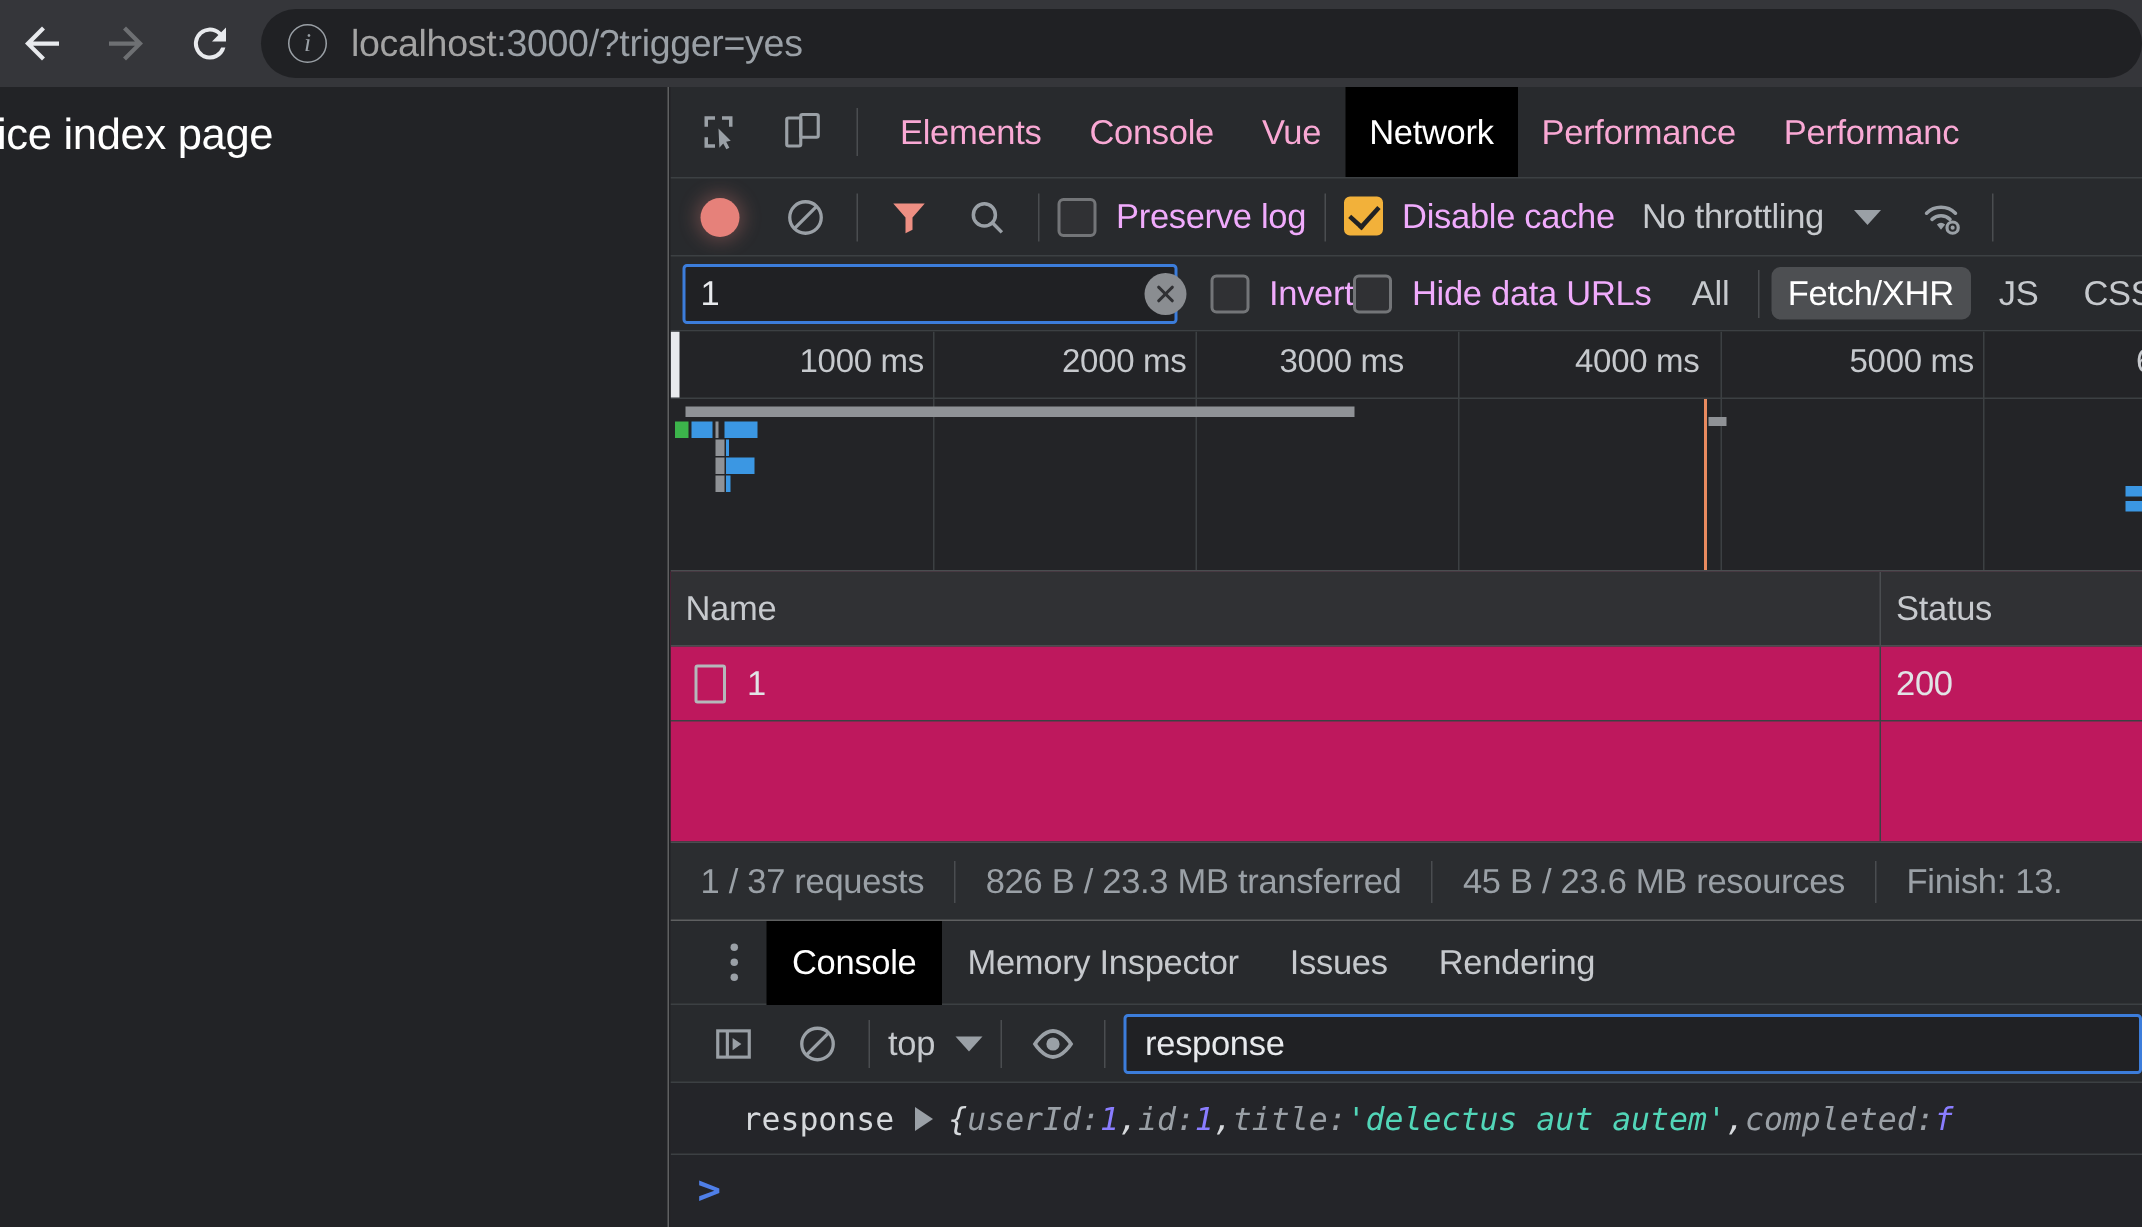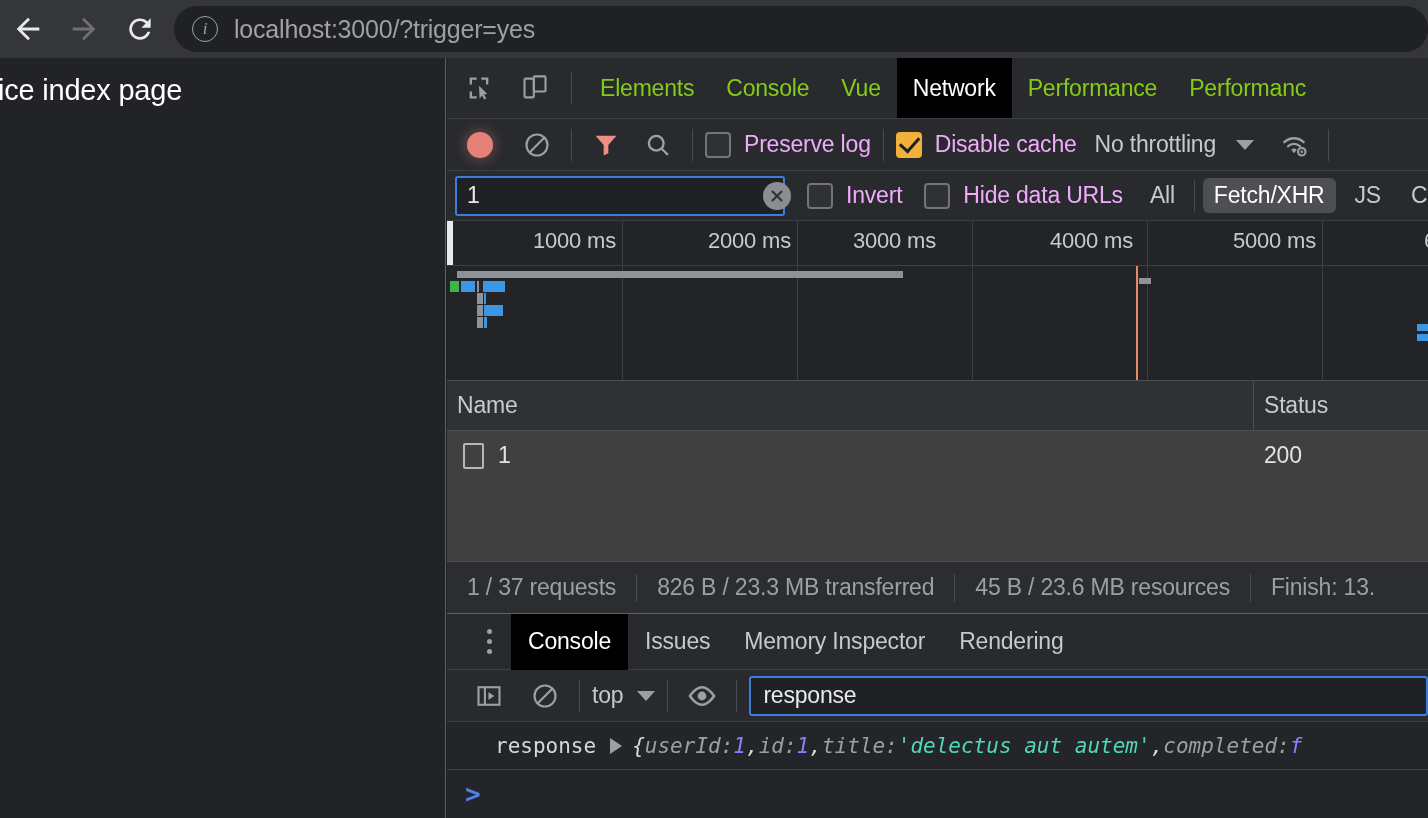--- a/index.html
+++ b/index.html
@@ -72,21 +72,21 @@
   }
   .dt-iconbtn {
     width: 48px; height: 48px; margin-left: 8px;
     display: flex; align-items: center; justify-content: center;
     color: #9aa0a6; flex: none;
   }
   .vsep { width: 1px; height: 32px; background: #4a4d50; margin: 0 12px; flex: none; }
   .dt-tab {
     height: 61px; padding: 0 16px;
     display: flex; align-items: center; justify-content: center;
-    font-size: 23px; color: #84cc16; white-space: nowrap; flex: none;
+    font-size: 23px; color: #f9a8d4; white-space: nowrap; flex: none;
     letter-spacing: -0.2px;
   }
   .dt-tab.active { background: #000000; color: #ffffff; }
 
   
   .net-toolbar {
     height: 52px; flex: none;
     display: flex; align-items: center;
     border-bottom: 1px solid #3c4043;
     overflow: hidden;
@@ -150,21 +150,21 @@
     overflow: hidden;
   }
   .ov-gridline { position: absolute; top: 0; bottom: 0; width: 1px; background: #3c4043; }
   .ov-tick { position: absolute; top: 7px; font-size: 22px; color: #c6c9cd; transform: translateX(-100%); padding-right: 6px; white-space: nowrap; letter-spacing: -0.2px; }
   .ov-divider { position: absolute; left: 0; right: 0; top: 44px; height: 1px; background: #3c4043; }
   .ov-handle { position: absolute; top: 0; width: 6px; height: 44px; background: #e8eaed; }
   .ov-bar { position: absolute; height: 11px; }
   .ov-marker { position: absolute; top: 45px; bottom: 0; width: 2px; }
 
   
-  .net-table { flex: 1; display: flex; flex-direction: column; overflow: hidden; background: #404040; }
+  .net-table { flex: 1; display: flex; flex-direction: column; overflow: hidden; background: #be185d; }
   .nt-head {
     height: 50px; flex: none; display: flex; align-items: center;
     background: #303134; border-bottom: 1px solid #4a4d50;
   }
   .nt-th { font-size: 23px; color: #c6c9cd; padding-left: 10px; border-left: 1px solid #4a4d50; height: 50px; display: flex; align-items: center; letter-spacing: -0.2px; }
   .nt-th:first-child { border-left: none; }
   .nt-row { height: 50px; flex: none; display: flex; align-items: center; border-bottom: 1px solid #3c4043; }
   .nt-td { font-size: 23px; color: #e1e3e6; padding-left: 10px; border-left: 1px solid #3c4043; height: 50px; display: flex; align-items: center; letter-spacing: -0.2px; }
   .nt-td:first-child { border-left: none; }
   .file-ico { width: 21px; height: 26px; border: 2px solid #b5b8bb; border-radius: 2px; flex: none; margin-right: 14px; margin-left: 16px; }
@@ -289,21 +289,21 @@
           <circle cx="10.5" cy="10.5" r="6.3" fill="none" stroke="currentColor" stroke-width="2"></circle>
           <line x1="15.2" y1="15.2" x2="20.5" y2="20.5" stroke="currentColor" stroke-width="2"></line>
         </svg>
       </div>
       <div class="vsep"></div>
       <div style="display:flex;align-items:center;flex:none">
         <div class="chk"></div>
         <span class="tb-label">Preserve log</span>
       </div>
       <div class="vsep"></div>
-      <div style="display:flex;align-items:center;flex:none">
+      <div style="display:flex;flex:none">
         <div class="chk on"></div>
         <span class="tb-label">Disable cache</span>
       </div>
       <span class="tb-plain" style="margin-left:18px">No throttling</span>
       <div class="caret" style="margin-left:20px"></div>
       <div class="tb-icon" style="margin-left:18px">
         <svg width="30" height="30" viewBox="0 0 24 24">
           <path d="M12 18.5l2.2-2.8a3.6 3.6 0 0 0-4.4 0z" fill="currentColor"></path>
           <path d="M4.3 9.7a11 11 0 0 1 15.4 0" fill="none" stroke="currentColor" stroke-width="1.9" stroke-linecap="round"></path>
           <path d="M7.2 13a7 7 0 0 1 9.6 0" fill="none" stroke="currentColor" stroke-width="1.9" stroke-linecap="round"></path>
@@ -321,21 +321,21 @@
           <svg width="18" height="18" viewBox="0 0 24 24">
             <line x1="6" y1="6" x2="18" y2="18" stroke="currentColor" stroke-width="2.8" stroke-linecap="round"></line>
             <line x1="18" y1="6" x2="6" y2="18" stroke="currentColor" stroke-width="2.8" stroke-linecap="round"></line>
           </svg>
         </div>
       </div>
       <div style="display:flex;align-items:center;flex:none;margin-left:22px">
         <div class="chk"></div>
         <span class="tb-label">Invert</span>
       </div>
-      <div style="display:flex;align-items:center;flex:none;margin-left:22px">
+      <div style="display:flex;align-items:center;flex:none;">
         <div class="chk"></div>
         <span class="tb-label">Hide data URLs</span>
       </div>
       <div class="fpill" style="margin-left:16px">All</div>
       <div class="vsep" style="margin:0 8px"></div>
       <div class="fpill sel">Fetch/XHR</div>
       <div class="fpill" style="margin-left:8px">JS</div>
       <div class="fpill" style="margin-left:8px">CSS</div>
     </div>
 
@@ -406,22 +406,22 @@
     </div>
 
     <div class="drawer">
       <div class="dw-tabstrip">
         <div class="kebab">
           <i></i>
           <i></i>
           <i></i>
         </div>
         <div class="dw-tab active">Console</div>
+        <div class="dw-tab">Memory Inspector</div>
         <div class="dw-tab">Issues</div>
-        <div class="dw-tab">Memory Inspector</div>
         <div class="dw-tab">Rendering</div>
       </div>
 
       <div class="con-toolbar">
         <div class="tb-icon" style="margin-left:20px">
           <svg width="28" height="28" viewBox="0 0 24 24">
             <rect x="3" y="4.5" width="18" height="15" fill="none" stroke="currentColor" stroke-width="1.8"></rect>
             <line x1="8.5" y1="4.5" x2="8.5" y2="19.5" stroke="currentColor" stroke-width="1.8"></line>
             <path d="M11.5 8.5l5 3.5-5 3.5z" fill="currentColor"></path>
           </svg>

